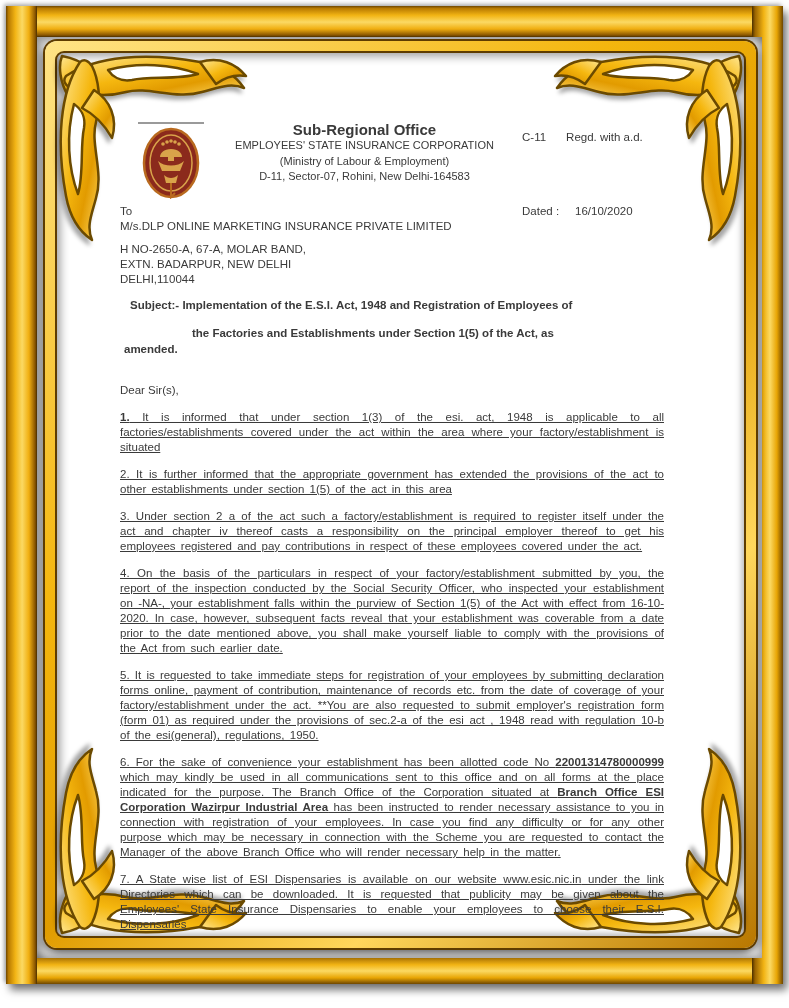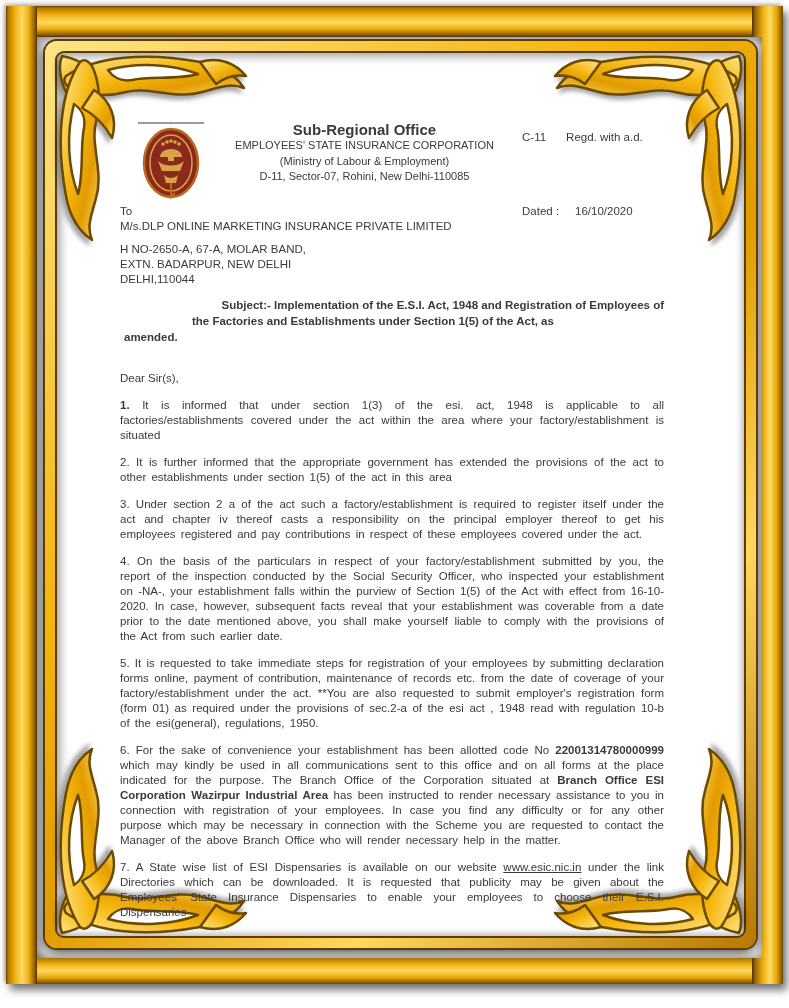--- a/index.html
+++ b/index.html
@@ -48,25 +48,25 @@
   .hdr-center{margin:6px 150px 0 95px;text-align:center;}
   .hdr-title{font-weight:bold;font-size:15px;line-height:16px;}
   .hdr-line{font-size:11px;line-height:15.5px;}
   .hdr-right{position:absolute;right:0;top:8px;width:142px;display:flex;gap:20px;margin-left:32px;}
 
   .to-row{display:flex;justify-content:space-between;margin-top:2px;}
   .dated-wrap{width:142px;display:flex;gap:16px;text-align:right;}
   .recipient{margin-top:0;}
   .addr{margin-top:8px;}
   .subject{margin-top:10px;font-weight:bold;font-size:11.5px;line-height:16px;}
-  .subject div:nth-child(1){margin-left:10px;text-align:right;}
-  .subject div:nth-child(2){margin-left:72px;}
+  .subject div:nth-child(1){margin-left:10px;}
+  .subject div:nth-child(2){margin-left:72px;margin-top:12px;}
   .subject div:nth-child(3){margin-left:4px;}
   .salutation{margin-top:26px;}
-  .paras{margin-top:2px;}
+  .paras{margin-top:2px;text-decoration:underline;}
   .para{margin:12px 0 0 0;text-align:justify;text-align-last:left;word-spacing:2px;}
 </style>
 </head>
 <body>
 
 <div class="stage">
 
   <div class="frame-shadow"></div>
   <div class="band band-top"></div>
   <div class="band band-bottom"></div>
@@ -150,21 +150,21 @@
               <circle cx="37" cy="17" r="1.8"></circle>
             <path d="M22,48 C26,52 32,52 36,48 L34,56 L24,56 Z"></path>
           </g>
           <path d="M29,56 L29,70 L33,66" stroke="#B96A1F" stroke-width="2" fill="none"></path>
         </svg>
       </div>
       <div class="hdr-center">
         <div class="hdr-title">Sub-Regional Office</div>
         <div class="hdr-line">EMPLOYEES' STATE INSURANCE CORPORATION</div>
         <div class="hdr-line">(Ministry of Labour &amp; Employment)</div>
-        <div class="hdr-line">D-11, Sector-07, Rohini, New Delhi-110085</div>
+        <div class="hdr-line">D-11, Sector-07, Rohini, New Delhi-164583</div>
       </div>
       <div class="hdr-right">
         <span>C-11</span>
         <span>Regd. with a.d.</span>
       </div>
     </div>
 
     <div class="to-row">
       <span>To</span>
       <span class="dated-wrap">

